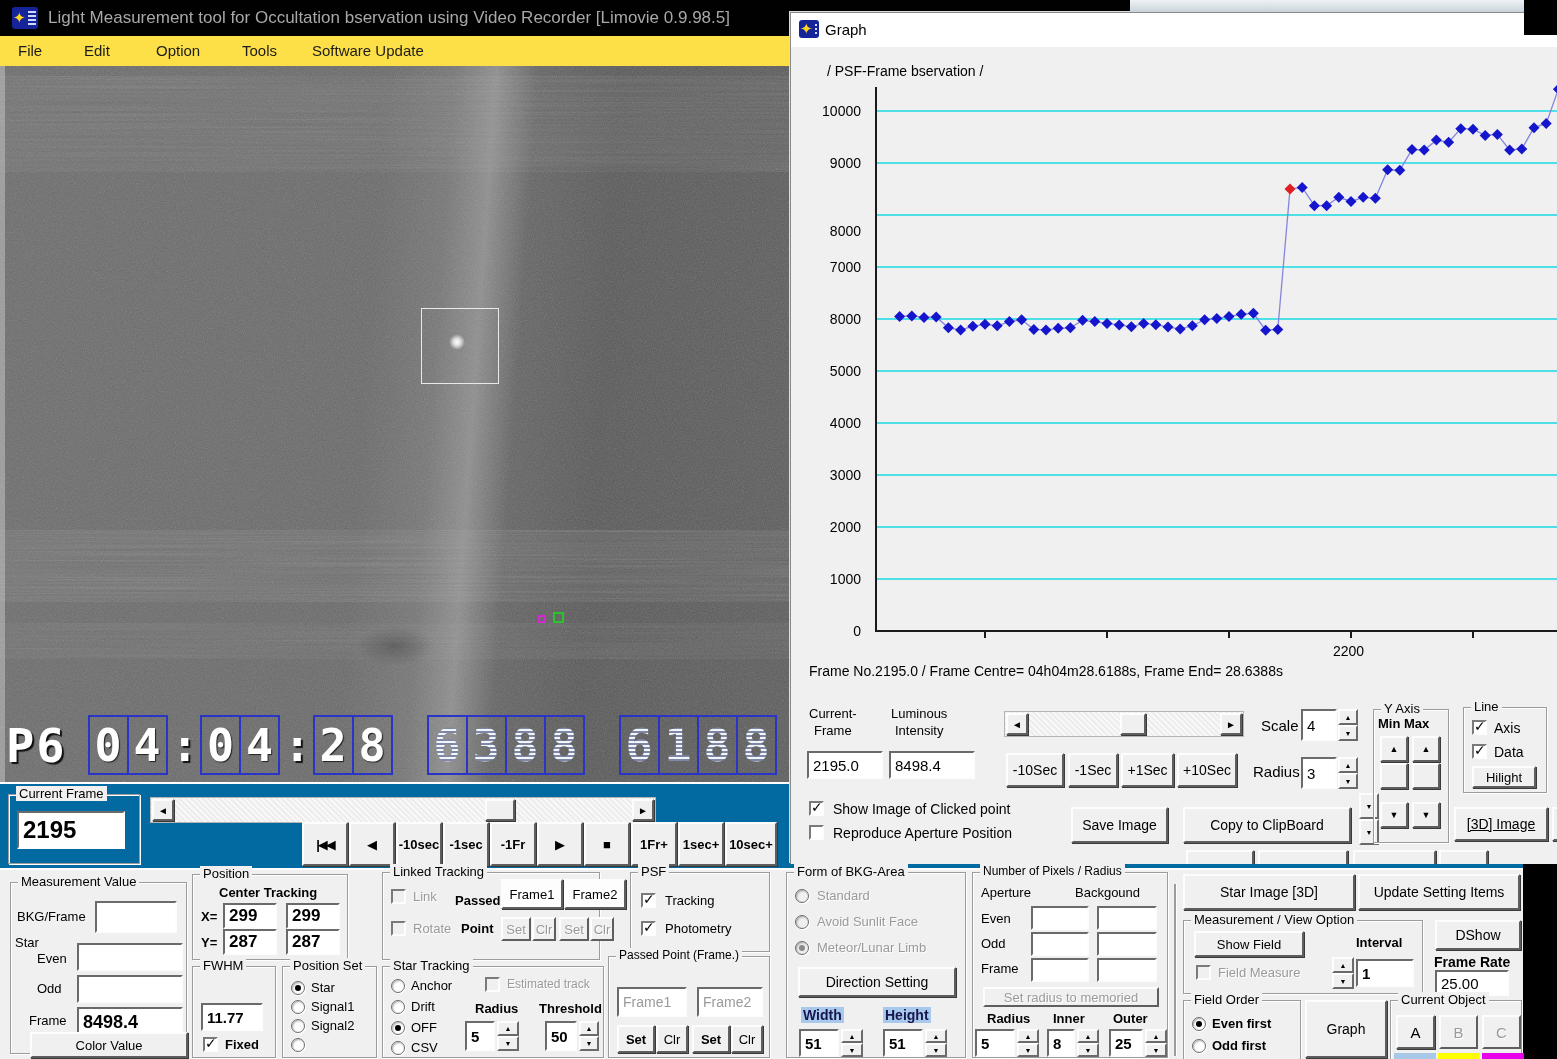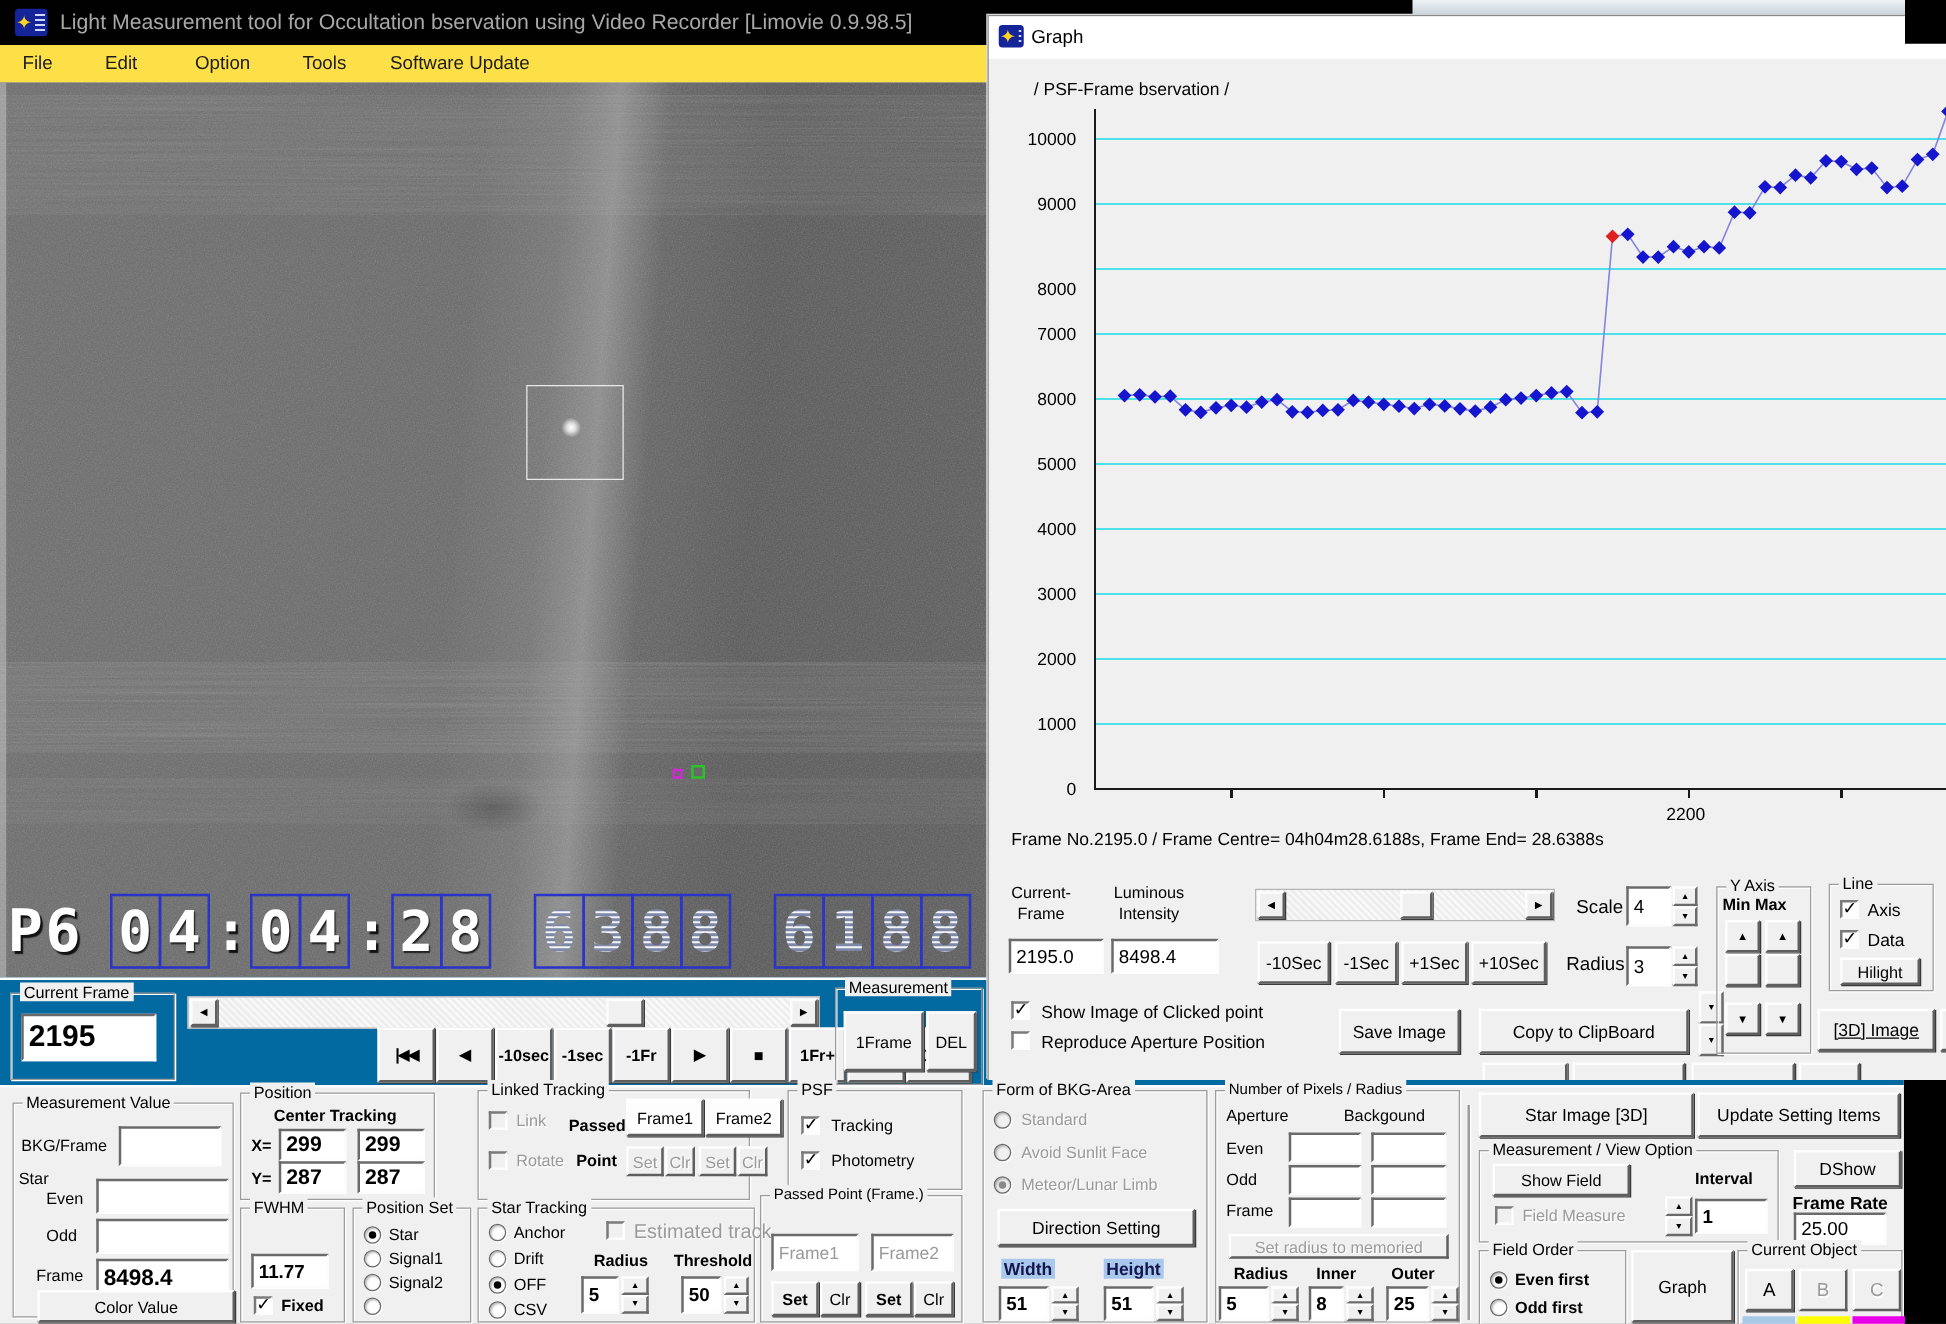--- a/index.html
+++ b/index.html
@@ -194,25 +194,20 @@
     <div class="btn tr-btn" style="left:349px;top:38px;width:46px;height:44px;">◀</div>
     <div class="btn tr-btn" style="left:396px;top:38px;width:46px;height:44px;">-10sec</div>
     <div class="btn tr-btn" style="left:443px;top:38px;width:46px;height:44px;">-1sec</div>
     <div class="btn tr-btn" style="left:490px;top:38px;width:46px;height:44px;">-1Fr</div>
     <div class="btn tr-btn" style="left:537px;top:38px;width:46px;height:44px;">▶</div>
     <div class="btn tr-btn" style="left:584px;top:38px;width:46px;height:44px;">■</div>
     <div class="btn tr-btn" style="left:631px;top:38px;width:46px;height:44px;">1Fr+</div>
     <div class="btn tr-btn" style="left:678px;top:38px;width:46px;height:44px;">1sec+</div>
     <div class="btn tr-btn" style="left:725px;top:38px;width:52px;height:44px;">10sec+</div>
 
-    <div class="grp" style="left:668px;top:6px;width:118px;height:78px;">
-      <span class="gl">Measurement</span>
-      <div class="btn" style="left:6px;top:18px;width:64px;height:48px;">1Frame</div>
-      <div class="btn" style="left:72px;top:18px;width:40px;height:48px;">DEL</div>
-    </div>
   </div>
 
   <div id="lower">
 
     <div class="grp" style="left:10px;top:12px;width:177px;height:172px;">
       <span class="gl">Measurement Value</span>
       <span class="lbl" style="left:6px;top:26px;">BKG/Frame</span>
       <div class="fld" style="left:84px;top:18px;width:82px;height:32px;"></div>
       <span class="lbl" style="left:4px;top:52px;">Star</span>
       <span class="lbl" style="left:26px;top:68px;">Even</span>
@@ -282,21 +277,21 @@
       <span class="gl">Star Tracking</span>
       <span class="rd" style="left:8px;top:12px;"></span>
       <span class="lbl" style="left:28px;top:11px;">Anchor</span>
       <span class="rd" style="left:8px;top:33px;"></span>
       <span class="lbl" style="left:28px;top:32px;">Drift</span>
       <span class="rd on" style="left:8px;top:54px;"></span>
       <span class="lbl" style="left:28px;top:53px;">OFF</span>
       <span class="rd" style="left:8px;top:74px;"></span>
       <span class="lbl" style="left:28px;top:73px;">CSV</span>
       <span class="cb dis" style="left:102px;top:10px;"></span>
-      <span class="lbl dis" style="left:124px;top:10px;font-size:16px;">Estimated track</span>
+      <span class="lbl dis" style="left:124px;top:10px;font-size:12px;">Estimated track</span>
       <span class="lbl b" style="left:92px;top:34px;">Radius</span>
       <span class="lbl b" style="left:156px;top:34px;">Threshold</span>
       <div class="fld" style="left:82px;top:54px;width:30px;height:30px;font-size:15px;">5</div>
       <span class="spin" style="left:114px;top:54px;width:22px;height:30px;">
           <span class="sb">▲</span>
           <span class="sb">▼</span>
         </span>
       <div class="fld" style="left:162px;top:54px;width:32px;height:30px;font-size:15px;">50</div>
       <span class="spin" style="left:196px;top:54px;width:20px;height:30px;">
           <span class="sb">▲</span>

